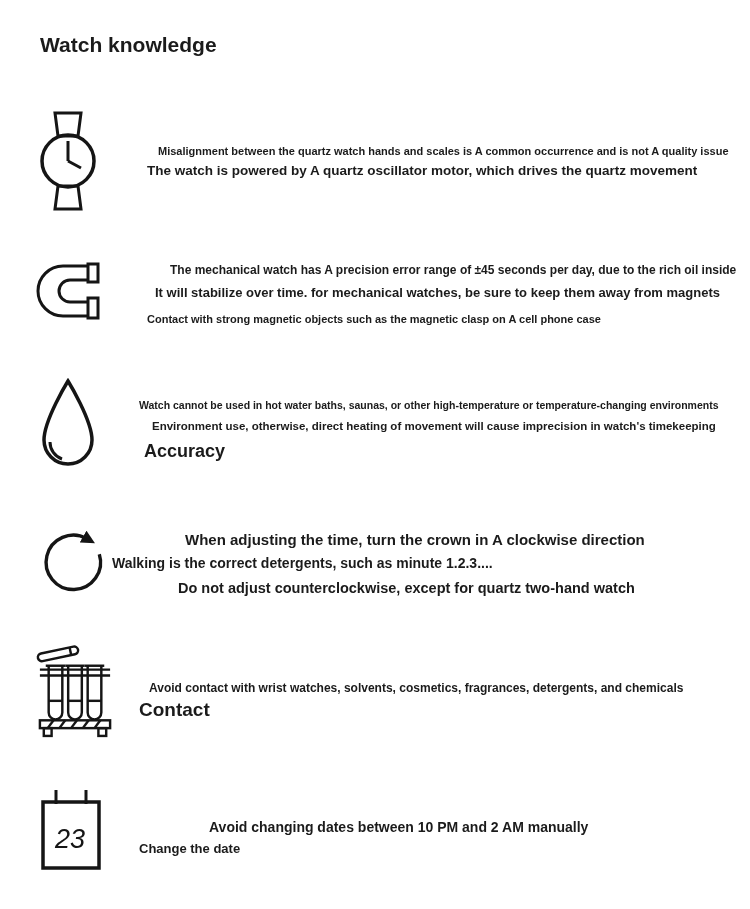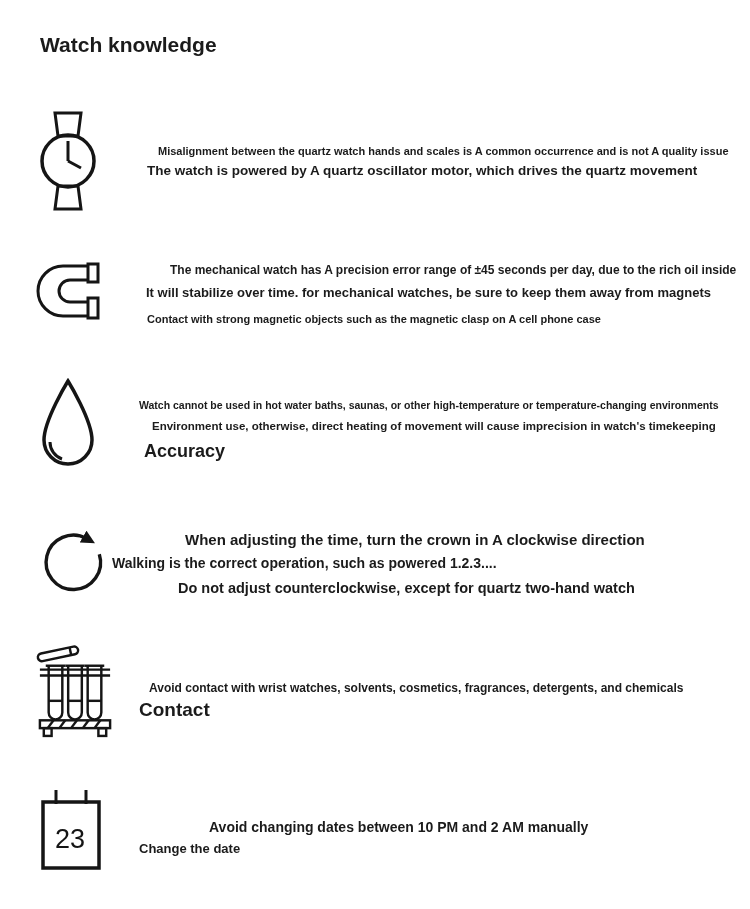--- a/index.html
+++ b/index.html
@@ -14,42 +14,42 @@
   .page-title { position:absolute; left:40px; top:33px; margin:0; font-size:21px; font-weight:700; }
 
   
   .s1-icon { left:36px;  top:110px; width:64px;  height:102px; }
   .s1-l1   { left:158px; top:145px; font-size:11px; }
   .s1-l2   { left:147px; top:163px; font-size:13.5px; }
 
   
   .s2-icon { left:36px;  top:260px; width:66px; height:62px; }
   .s2-l1   { left:170px; top:263px; font-size:12px; }
-  .s2-l2   { left:146px; top:285px; font-size:13px; }
+  .s2-l2   { left:155px; top:285px; font-size:13px; }
   .s2-l3   { left:147px; top:313px; font-size:11px; }
 
   
   .s3-icon { left:38px;  top:376px; width:60px; height:98px; }
   .s3-l1   { left:139px; top:399px; font-size:10.5px;text-align:right; }
   .s3-l2   { left:152px; top:420px; font-size:11.5px; }
   .s3-h    { left:144px; top:441px; font-size:18px; }
 
   
   .s4-icon { left:40px;  top:518px; width:70px; height:82px; }
   .s4-l1   { left:185px; top:531px; font-size:15px; }
   .s4-l2   { left:112px; top:555px; font-size:14px; }
   .s4-l3   { left:162px; top:580px; font-size:14.5px;margin-left:16px; }
 
   
   .s5-icon { left:36px;  top:643px; width:78px; height:102px; }
   .s5-l1   { left:149px; top:681px; font-size:12px; }
   .s5-h    { left:139px; top:699px; font-size:19px; }
 
   
-  .s6-icon { left:40px;  top:788px; width:62px; height:84px; }
+  .s6-icon { left:40px;  top:788px; width:62px; height:84px;font-style:italic; }
   .s6-l1   { left:209px; top:819px; font-size:14px; }
   .s6-l2   { left:139px; top:841px; font-size:13px; }
 </style>
 </head>
 <body>
 
 <div class="page">
 
   <h1 class="page-title">Watch knowledge</h1>
 
@@ -98,21 +98,21 @@
       <svg viewBox="0 0 72 82" fill="none" stroke="#151515">
         <defs>
           <marker id="arrowhead" viewBox="0 0 10 10" refX="3" refY="5" markerWidth="4" markerHeight="4" orient="auto">
             <path d="M0 0 L10 5 L0 10 Z" fill="#151515" stroke="none"></path>
           </marker>
         </defs>
         <path d="M61 36 A28 28 0 1 1 48 20" stroke-width="3.5" marker-end="url(#arrowhead)"></path>
       </svg>
     </div>
     <p class="line s4-l1">When adjusting the time, turn the crown in A clockwise direction</p>
-    <p class="line s4-l2">Walking is the correct operation, such as powered 1.2.3....</p>
+    <p class="line s4-l2">Walking is the correct detergents, such as minute 1.2.3....</p>
     <p class="line s4-l3">Do not adjust counterclockwise, except for quartz two-hand watch</p>
   </div>
 
   <div>
     <div class="icon s5-icon">
       <svg viewBox="0 0 80 102" fill="none" stroke="#151515" stroke-width="2.5">
         <g transform="rotate(-12 22 12)">
           <rect x="2" y="6" width="42" height="8" rx="4"></rect>
           <path d="M36 6 V14"></path>
         </g>

